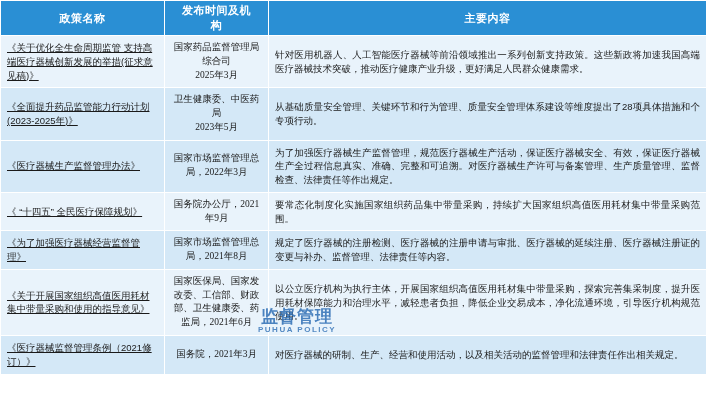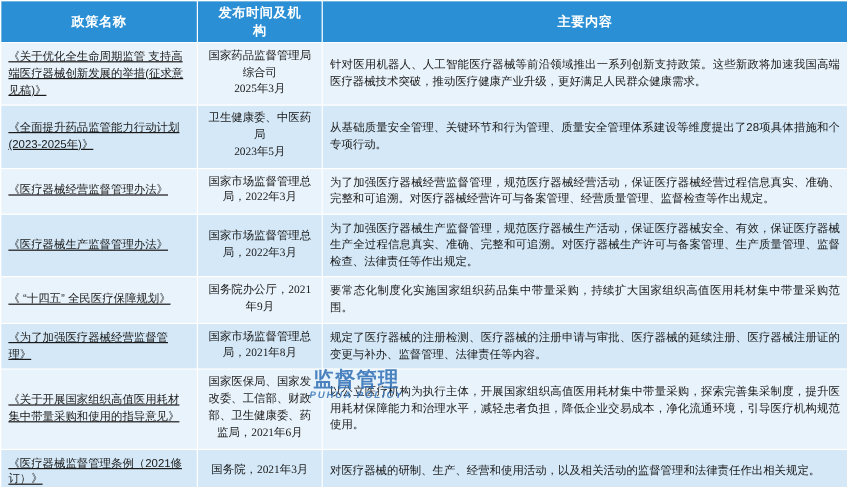--- a/index.html
+++ b/index.html
@@ -79,21 +79,20 @@
     color: #2f6fb5;
     letter-spacing: 1px;
     opacity: 0.85;
   }
   .watermark .wm-en {
     font-size: 8px;
     font-weight: bold;
     color: #2f6fb5;
     letter-spacing: 1.5px;
     opacity: 0.8;
-    font-style: italic;
   }
 </style>
 </head>
 <body>
 
 <table id="policy-table">
   <colgroup>
     <col class="c1">
       <col class="c2">
       <col class="c3">
@@ -108,25 +107,20 @@
   <tbody>
       <tr class="odd">
         <td class="name">《关于优化全生命周期监管 支持高端医疗器械创新发展的举措(征求意见稿)》</td>
         <td class="meta">国家药品监督管理局综合司<br>2025年3月</td>
         <td class="content">针对医用机器人、人工智能医疗器械等前沿领域推出一系列创新支持政策。这些新政将加速我国高端医疗器械技术突破，推动医疗健康产业升级，更好满足人民群众健康需求。</td>
       </tr>
       <tr class="even">
         <td class="name">《全面提升药品监管能力行动计划(2023-2025年)》</td>
         <td class="meta">卫生健康委、中医药局<br>2023年5月</td>
         <td class="content">从基础质量安全管理、关键环节和行为管理、质量安全管理体系建设等维度提出了28项具体措施和个专项行动。</td>
-      </tr>
-      <tr class="odd">
-        <td class="name">《医疗器械经营监督管理办法》</td>
-        <td class="meta">国家市场监督管理总局，2022年3月</td>
-        <td class="content">为了加强医疗器械经营监督管理，规范医疗器械经营活动，保证医疗器械经营过程信息真实、准确、完整和可追溯。对医疗器械经营许可与备案管理、经营质量管理、监督检查等作出规定。</td>
       </tr>
       <tr class="even">
         <td class="name">《医疗器械生产监督管理办法》</td>
         <td class="meta">国家市场监督管理总局，2022年3月</td>
         <td class="content">为了加强医疗器械生产监督管理，规范医疗器械生产活动，保证医疗器械安全、有效，保证医疗器械生产全过程信息真实、准确、完整和可追溯。对医疗器械生产许可与备案管理、生产质量管理、监督检查、法律责任等作出规定。</td>
       </tr>
       <tr class="odd">
         <td class="name">《 “十四五” 全民医疗保障规划》</td>
         <td class="meta">国务院办公厅，2021年9月</td>
         <td class="content">要常态化制度化实施国家组织药品集中带量采购，持续扩大国家组织高值医用耗材集中带量采购范围。</td>

